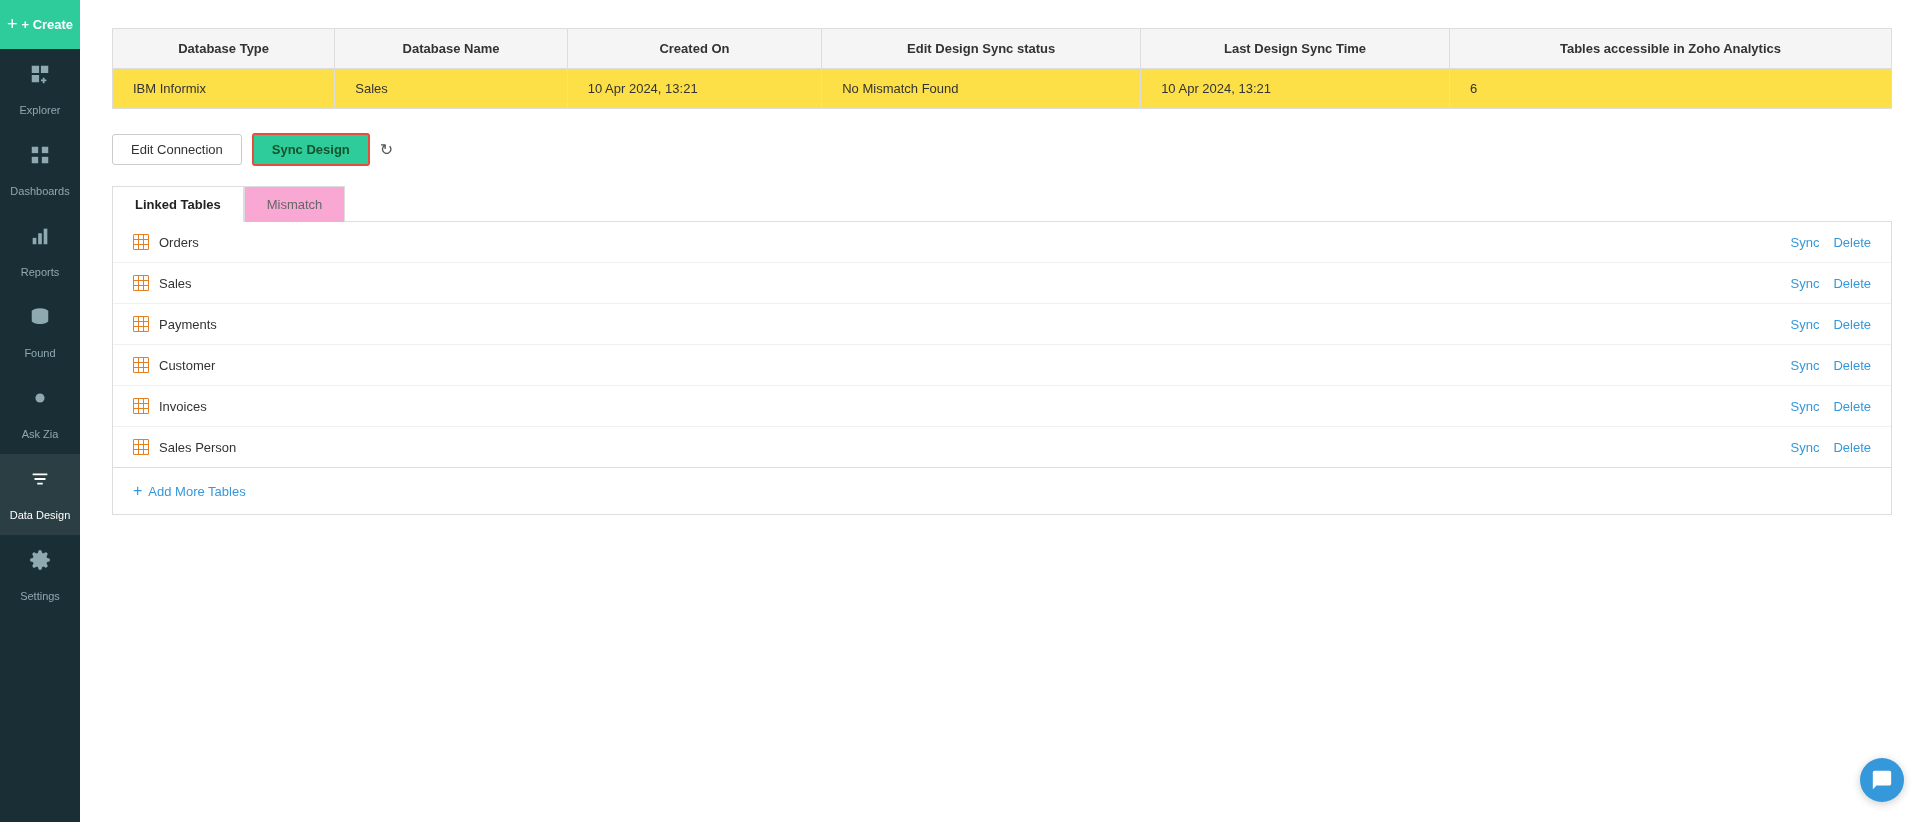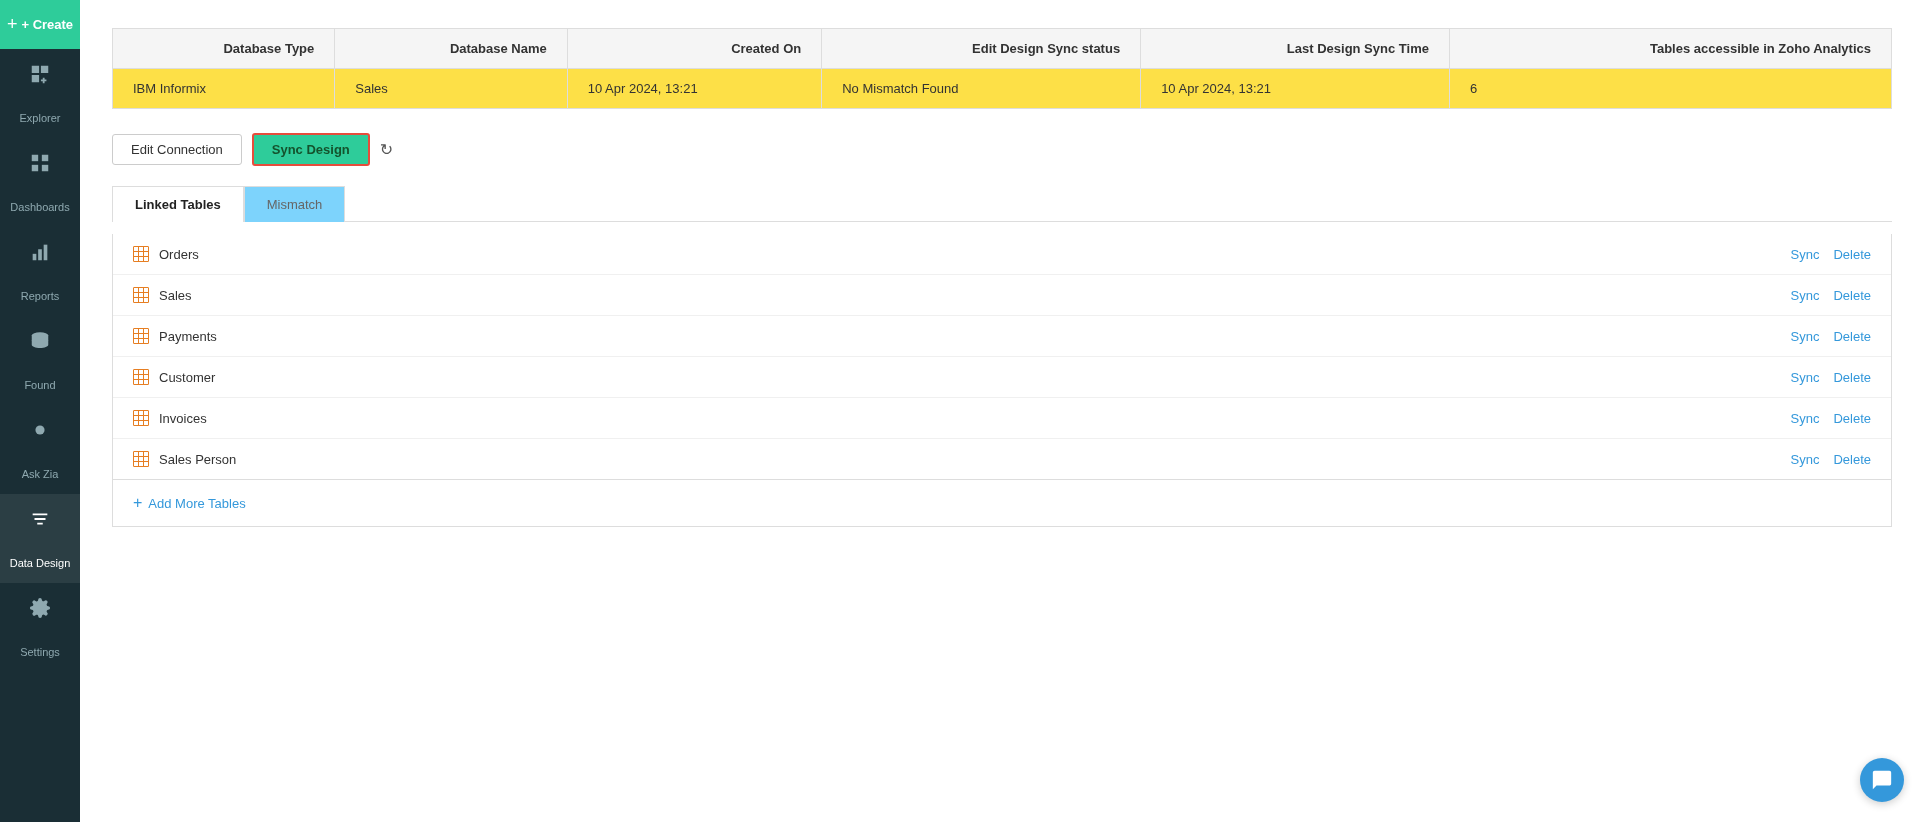--- a/index.html
+++ b/index.html
@@ -33,21 +33,21 @@
     .sidebar-item {
       display: flex;
       flex-direction: column;
       align-items: center;
       justify-content: center;
       width: 100%;
       padding: 14px 0;
       color: #8fa9b0;
       cursor: pointer;
       font-size: 11px;
-      gap: 22px;
+      gap: 14px;
       transition: color 0.2s;
     }
     .sidebar-item.active { color: #fff; background: rgba(255,255,255,0.08); }
     .sidebar-item svg { width: 22px; height: 22px; fill: currentColor; }
     .sidebar-item .icon-wrap { font-size: 20px; }
     .sidebar-bottom {
       margin-top: auto;
       width: 100%;
     }
     .sidebar-viewer {
@@ -134,21 +134,21 @@
       border-collapse: collapse;
       border: 1px solid #ddd;
       margin-bottom: 24px;
     }
     .info-table th {
       background: #f5f5f5;
       font-size: 13px;
       font-weight: 600;
       color: #333;
       padding: 12px 20px;
-      text-align: right;
+      text-align: center;
       border-right: 1px solid #ddd;
     }
     .info-table td {
       font-size: 13px;
       color: #333;
       padding: 12px 20px;
       border-right: 1px solid #ddd;
       background: #fde047;
     }
     .info-table th:last-child, .info-table td:last-child { border-right: none; }
@@ -183,41 +183,41 @@
     .refresh-icon {
       font-size: 16px;
       color: #555;
       cursor: pointer;
     }
 
     
     .tabs {
       display: flex;
       border-bottom: 1px solid #ddd;
-      margin-bottom: 12px;
+      margin-bottom: 0;
     }
     .tab {
       padding: 10px 22px;
       font-size: 13px;
       cursor: pointer;
       border: 1px solid transparent;
       border-bottom: none;
       color: #555;
       background: none;
       margin-bottom: -1px;
     }
     .tab.active {
       color: #222;
       font-weight: 600;
       background: #fff;
       border-color: #ddd;
       border-bottom-color: #fff;
     }
     .tab.inactive {
-      background: #7dd3fc;
+      background: #f9a8d4;
       border-color: #ddd;
       color: #666;
     }
 
     
     .tables-list {
       border: 1px solid #ddd;
       border-top: none;
     }
     .table-row {

